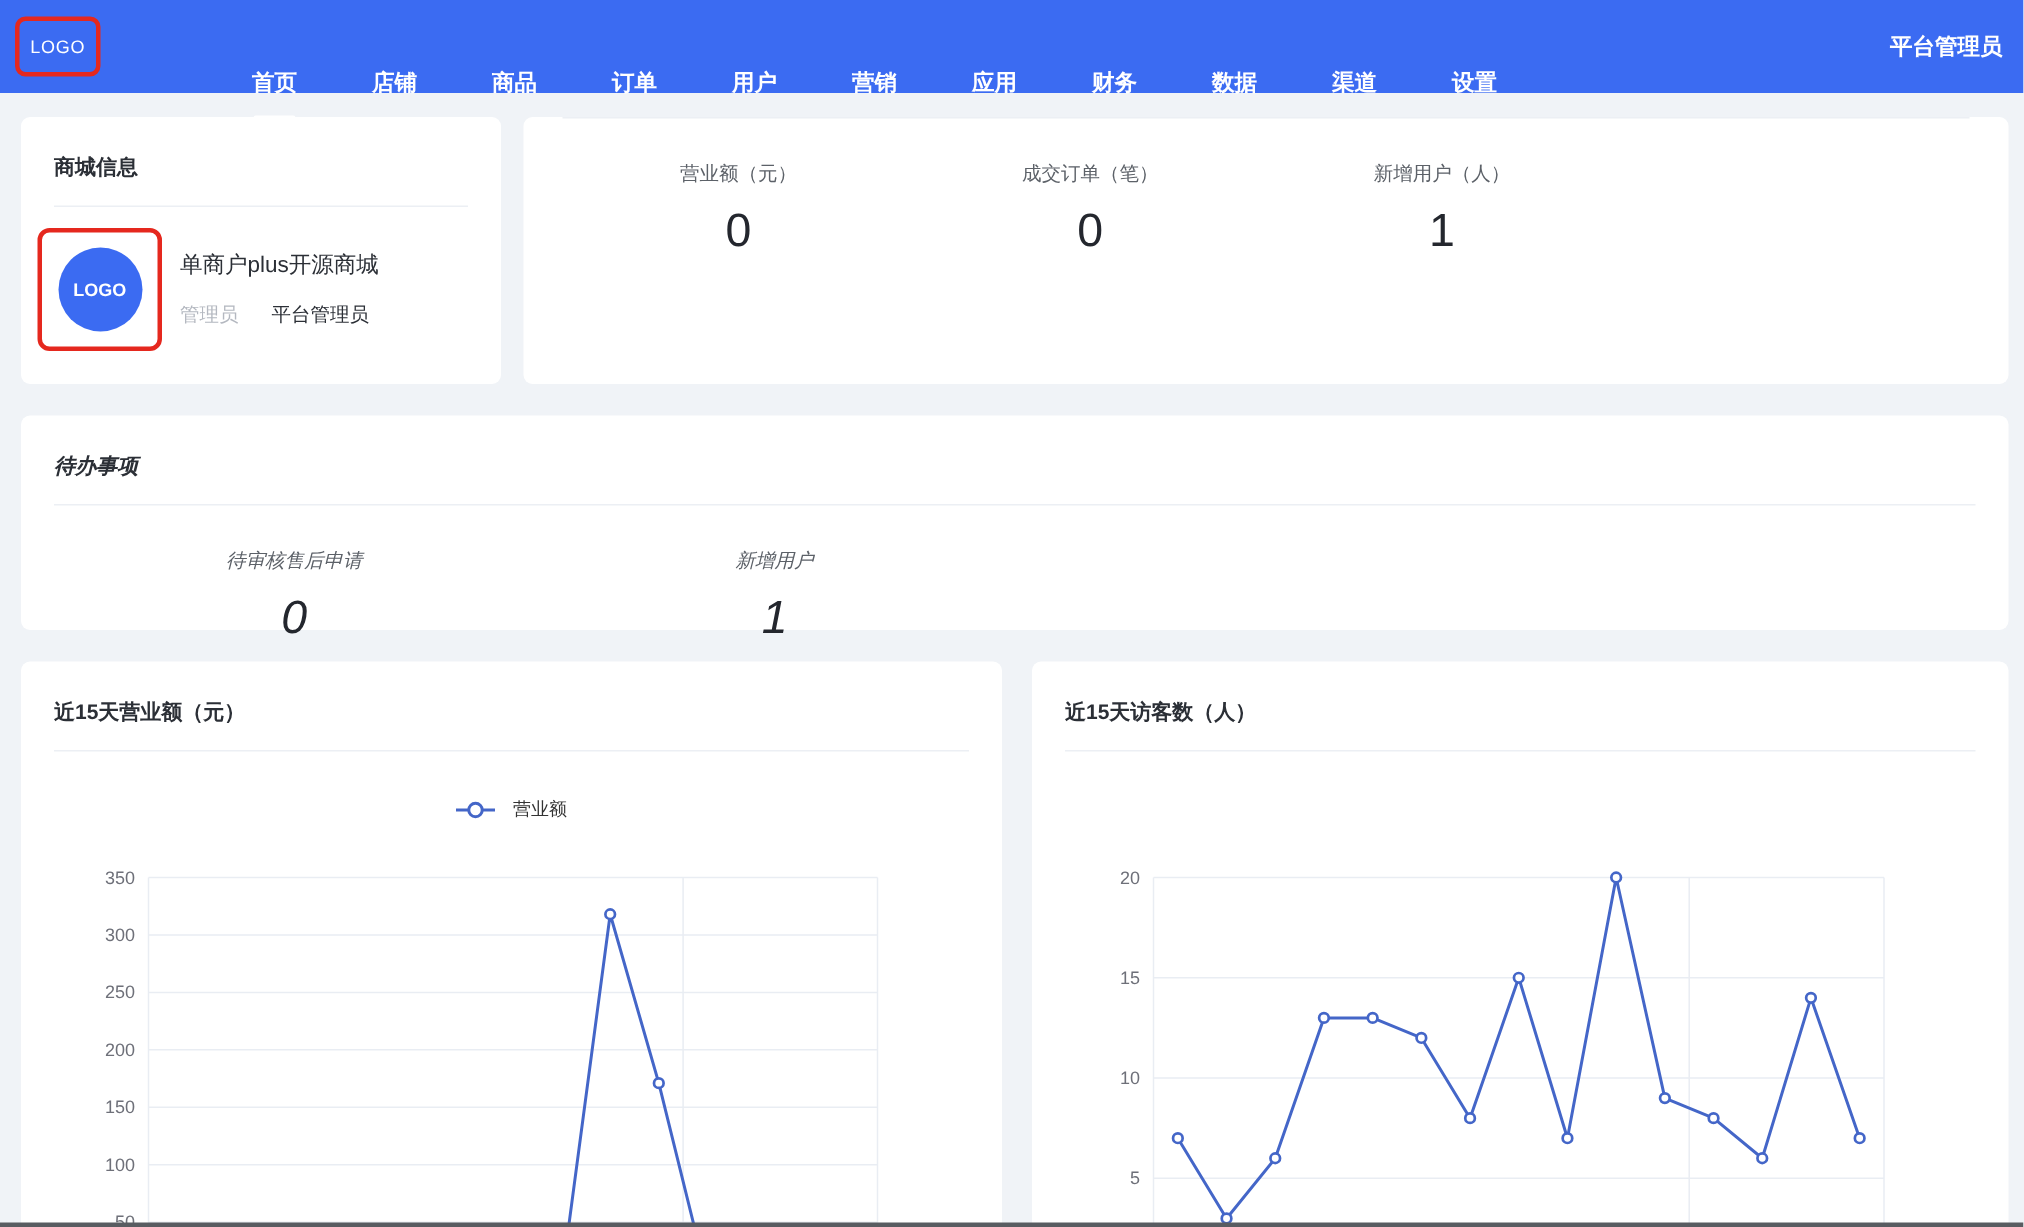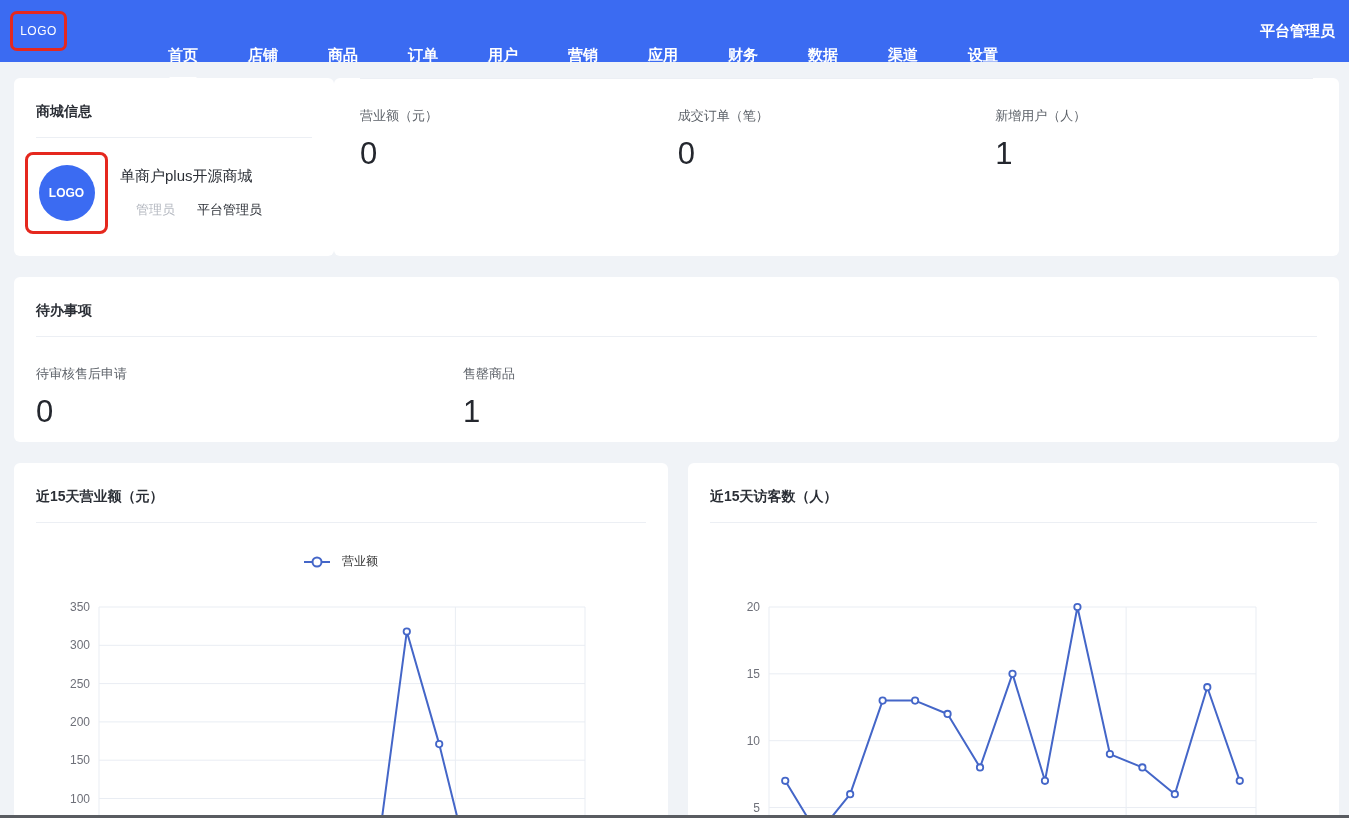--- a/index.html
+++ b/index.html
@@ -29,47 +29,47 @@
     color:#fff; font-size:15px; font-weight:600; cursor:pointer; }
   
   .main { padding:16px 10px 0 14px; }
   .row { display:flex; }
   .card { background:#fff; border-radius:6px; position:relative; }
   .card-title { font-size:14px; font-weight:700; color:#2b2f36; padding:25px 22px 16px; }
   .pad26 .card-title { padding-left:26px; }
   .divider { height:1px; background:#eceff4; margin:0 22px; }
   .pad26 .divider { margin:0 26px; }
   
-  .row1 { }
+  .row1 { gap:15px; }
   .card-shop { width:320px; height:178px; }
   .card-today { flex:1; height:178px; }
   
   .shop-body { display:flex; align-items:center; padding:14px 0 0 11px; }
   .avatar-annotation {
     width:83px; height:82px; border:3px solid #e5281e; border-radius:8px;
     display:flex; align-items:center; justify-content:center; flex-shrink:0;
   }
   .avatar {
     width:56px; height:56px; border-radius:50%; background:#3b6bf2;
     display:flex; align-items:center; justify-content:center;
     color:#fff; font-size:12px; font-weight:600;
   }
   .shop-text { margin-left:12px; }
   .shop-name { font-size:15px; font-weight:400; color:#2b2f36; }
-  .shop-roles { margin-top:15px; display:flex; align-items:center; font-size:13px;margin-left:16px; }
+  .shop-roles { margin-top:15px; display:flex; align-items:center; font-size:13px; }
   .role-label { color:#b4b8c0; }
   .role-value { color:#2b2f36; margin-left:22px; }
   
-  .stats { display:grid; grid-template-columns:repeat(3,1fr); padding:28px 22px 0; }
+  .stats { display:grid; grid-template-columns:repeat(4,1fr); padding:28px 22px 0;text-align:center; }
   .pad26 .stats { padding:28px 26px 0; }
   .stat-label { font-size:13px; color:#5c6168; }
   .stat-value { font-size:31px; font-weight:400; color:#24272e; margin-top:11px; }
   
   .row2 { margin-top:21px; }
-  .card-todo { width:100%; height:165px; }
+  .card-todo { width:100%; height:143px;font-style:italic; }
   
   .row3 { margin-top:21px; gap:20px; }
   .card-chart-left  { width:654px; height:430px; }
   .card-chart-right { flex:1; height:430px; }
   .legend { display:flex; align-items:center; justify-content:center; margin-top:30px; gap:12px; cursor:pointer; }
   .legend-icon { width:26px; height:2px; background:#4466c8; position:relative; }
   .legend-icon::after {
     content:""; position:absolute; left:50%; top:50%; transform:translate(-50%,-50%);
     width:7px; height:7px; border:2px solid #4466c8; border-radius:50%; background:#fff;
   }
@@ -143,21 +143,21 @@
   <div class="row row2">
     <div class="card card-todo">
       <div class="card-title">待办事项</div>
       <div class="divider"></div>
       <div class="stats">
         <div class="stat">
           <div class="stat-label">待审核售后申请</div>
           <div class="stat-value">0</div>
         </div>
         <div class="stat">
-          <div class="stat-label">售罄商品</div>
+          <div class="stat-label">新增用户</div>
           <div class="stat-value">1</div>
         </div>
       </div>
     </div>
   </div>
 
   <div class="row row3">
     <div class="card card-chart-left">
       <div class="card-title">近15天营业额（元）</div>
       <div class="divider"></div>

